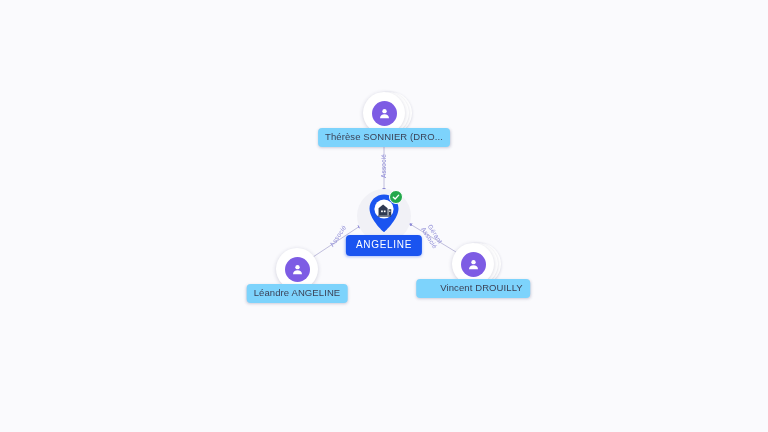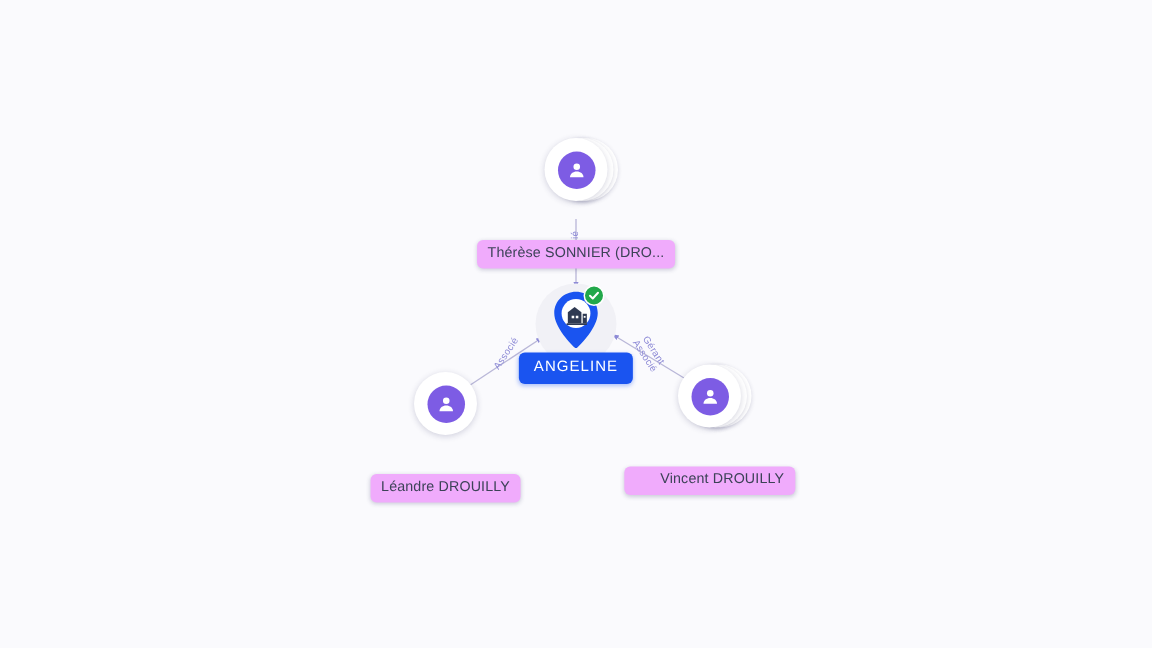--- a/index.html
+++ b/index.html
@@ -77,29 +77,28 @@
     align-items: center;
     justify-content: center;
   }
   .avatar-disc svg { display: block; }
 
   
   .name-pill {
     position: absolute;
     transform: translateX(-50%);
     white-space: nowrap;
-    background: #f0abfc;
+    background: #7dd3fc;
     color: #3c4257;
     font-size: 9.5px;
     line-height: 1;
     padding: 4px 7px 5px 7px;
     border-radius: 4px;
     box-shadow: 0 1px 3px rgba(40, 40, 90, 0.22);
     letter-spacing: 0.1px;
-    margin-top: 32px;
   }
 
   
   #node-angeline .pin-halo {
     position: absolute;
     left: -27px;
     top: -27px;
     width: 54px;
     height: 54px;
     border-radius: 50%;
@@ -218,21 +217,21 @@
     <div class="avatar-stack">
       <div class="avatar-front">
         <div class="avatar-disc">
           <svg width="15" height="15" viewBox="0 0 24 24" fill="#ffffff">
             <circle cx="12" cy="8.2" r="3.5"></circle>
             <path d="M4.8 19.5c0-3.9 3.2-6.3 7.2-6.3s7.2 2.4 7.2 6.3z"></path>
           </svg>
         </div>
       </div>
     </div>
-    <div class="name-pill" style="left:0px; top:15px;">Léandre DROUILLY</div>
+    <div class="name-pill" style="left:0px; top:15px;">Léandre ANGELINE</div>
   </div>
 
   <div class="node" id="node-vincent" style="left:473px; top:264px;">
     <div class="avatar-stack">
       <div class="stack-card s2"></div>
       <div class="stack-card s3"></div>
       <div class="avatar-front">
         <div class="avatar-disc">
           <svg width="15" height="15" viewBox="0 0 24 24" fill="#ffffff">
             <circle cx="12" cy="8.2" r="3.5"></circle>

